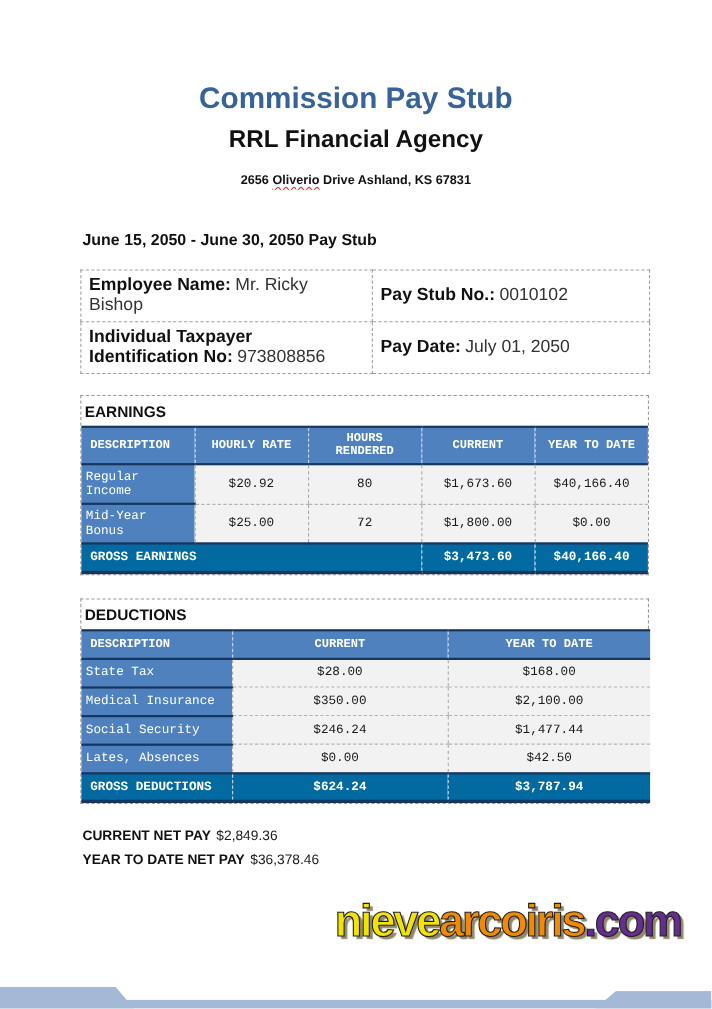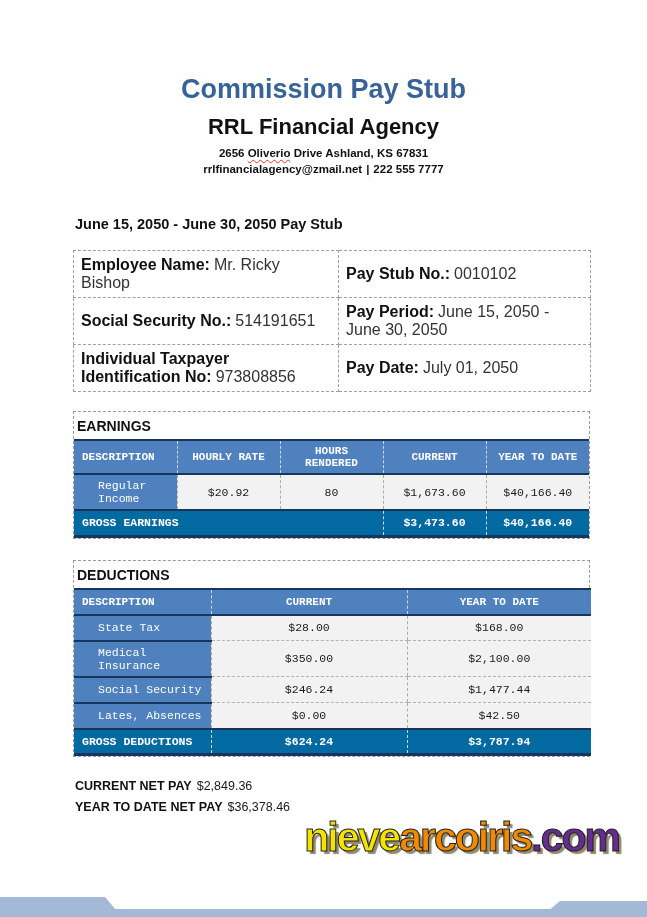--- a/index.html
+++ b/index.html
@@ -30,21 +30,21 @@
     font-weight: bold;
     color: #111;
   }
   .address, .contact {
     text-align: center;
     font-size: 11.5px;
     font-weight: bold;
     color: #111;
     line-height: 16px;
   }
-  .address { margin-top: 5px; }
+  .address { margin-top: 16px; }
   .squiggle {
     text-decoration: underline;
     text-decoration-style: wavy;
     text-decoration-color: #d93a2b;
     text-decoration-thickness: 1px;
     text-underline-offset: 2px;
   }
   .contact .sep { margin: 0 4px; }
 
   
@@ -110,21 +110,21 @@
   .pay-table td {
     height: 26px;
     padding: 4px 6px;
     text-align: center;
     color: #1a1a1a;
   }
   .pay-table td.desc {
     background: #4e81bd;
     color: #ffffff;
     text-align: left;
-    padding-left: 24px;
+    padding-left: 4px;
     border-bottom: 2px solid #17365d;
   }
   .pay-table td.val {
     background: #f2f2f2;
     border-bottom: 1px dashed #b3b3b3;
     border-left: 1px dashed #ababab;
   }
   .pay-table tr.total-row td {
     background: #0369a1;
     color: #ffffff;
@@ -185,39 +185,34 @@
 </head>
 <body>
 
 <div class="page">
 
   <div class="doc-title">Commission Pay Stub</div>
   <div class="company">RRL Financial Agency</div>
 
   <div class="address"><span>2656 </span><span class="squiggle">Oliverio</span><span> Drive Ashland, KS 67831</span></div>
 
-  <div class="contact"><span>rrlfinancialagency@zmail.net</span><span class="squiggle sep">|</span><span>222 555 7777</span></div>
 
   <div class="period-heading">June 15, 2050 - June 30, 2050 Pay Stub</div>
 
   <table class="info-table">
     <colgroup>
         <col style="width:265px">
         <col style="width:252px">
       </colgroup>
     <tbody>
         <tr>
       <td><b>Employee Name:</b><span>Mr. Ricky Bishop</span></td>
       <td><b>Pay Stub No.:</b><span>0010102</span></td>
     </tr>
     <tr>
-      <td><b>Social Security No.:</b><span>514191651</span></td>
-      <td><b>Pay Period:</b><span>June 15, 2050 - June 30, 2050</span></td>
-    </tr>
-    <tr>
       <td><b>Individual Taxpayer Identification No:</b><span>973808856</span></td>
       <td><b>Pay Date:</b><span>July 01, 2050</span></td>
     </tr>
   </tbody>
     </table>
 
   <div class="section section-earnings">
     <div class="section-title">EARNINGS</div>
     <table class="pay-table">
       <colgroup>
@@ -234,20 +229,27 @@
         <th>HOURS RENDERED</th>
         <th>CURRENT</th>
         <th>YEAR TO DATE</th>
       </tr>
       <tr>
         <td class="desc">Regular Income</td>
         <td class="val">$20.92</td>
         <td class="val">80</td>
         <td class="val">$1,673.60</td>
         <td class="val">$40,166.40</td>
+      </tr>
+      <tr>
+        <td class="desc">Mid-Year Bonus</td>
+        <td class="val">$25.00</td>
+        <td class="val">72</td>
+        <td class="val">$1,800.00</td>
+        <td class="val">$0.00</td>
       </tr>
       <tr class="total-row">
         <td class="total-label" colspan="3">GROSS EARNINGS</td>
         <td class="total-val">$3,473.60</td>
         <td class="total-val">$40,166.40</td>
       </tr>
     </tbody>
       </table>
   </div>
 

